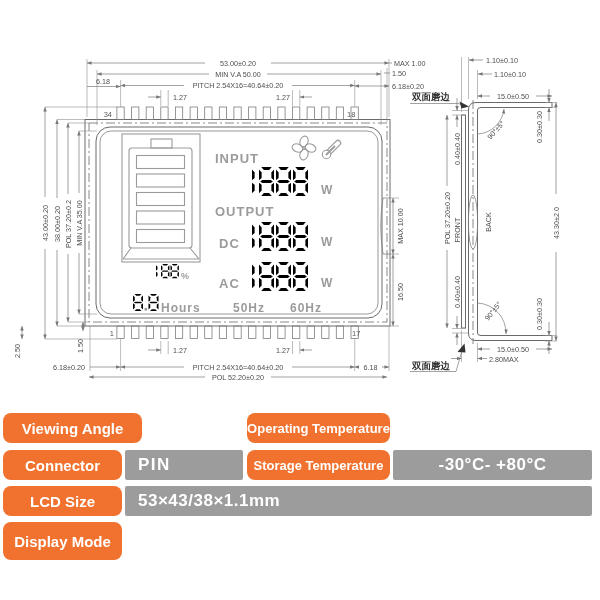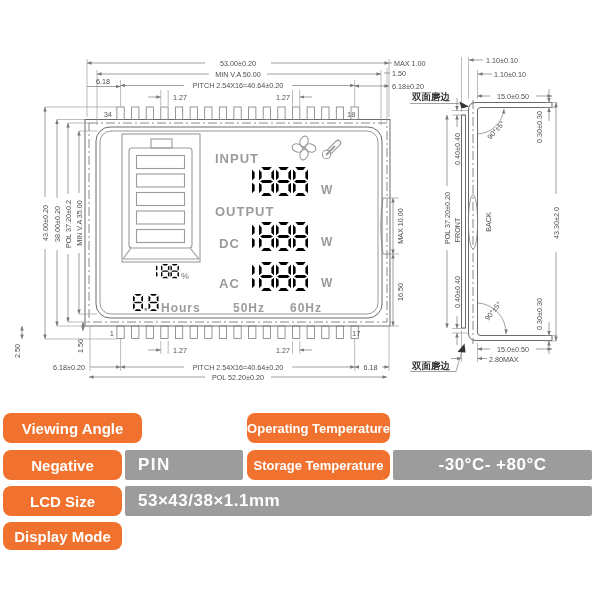--- a/index.html
+++ b/index.html
@@ -333,24 +333,24 @@
     <polygon points="464.5,343.5 457.5,352 465.5,352.5" fill="#333"></polygon>
   </g>
 </svg>
 
 
 <div class="spec-table">
 
   <div class="chip" style="left:3px;top:413px;width:139px;height:30px;">Viewing Angle</div>
   <div class="chip small" style="left:247px;top:413px;width:143px;height:30px;">Operating Temperature</div>
 
-  <div class="chip" style="left:3px;top:450px;width:119px;height:30px;">Negative</div>
+  <div class="chip" style="left:3px;top:450px;width:119px;height:30px;">Connector</div>
   <div class="val" style="left:125px;top:450px;width:118px;height:30px;letter-spacing:1.5px;">PIN</div>
   <div class="chip small" style="left:247px;top:450px;width:143px;height:30px;">Storage Temperature</div>
   <div class="val center" style="left:393px;top:450px;width:199px;height:30px;">-30°C- +80°C</div>
 
   <div class="chip" style="left:3px;top:486px;width:119px;height:30px;">LCD Size</div>
   <div class="val" style="left:125px;top:486px;width:467px;height:30px;">53×43/38×1.1mm</div>
 
-  <div class="chip" style="left:3px;top:522px;width:119px;height:28px;text-align:right;">Display Mode</div>
+  <div class="chip" style="left:3px;top:522px;width:119px;height:38px;text-align:right;">Display Mode</div>
 </div>
 
 </div>
 
 </body></html>

